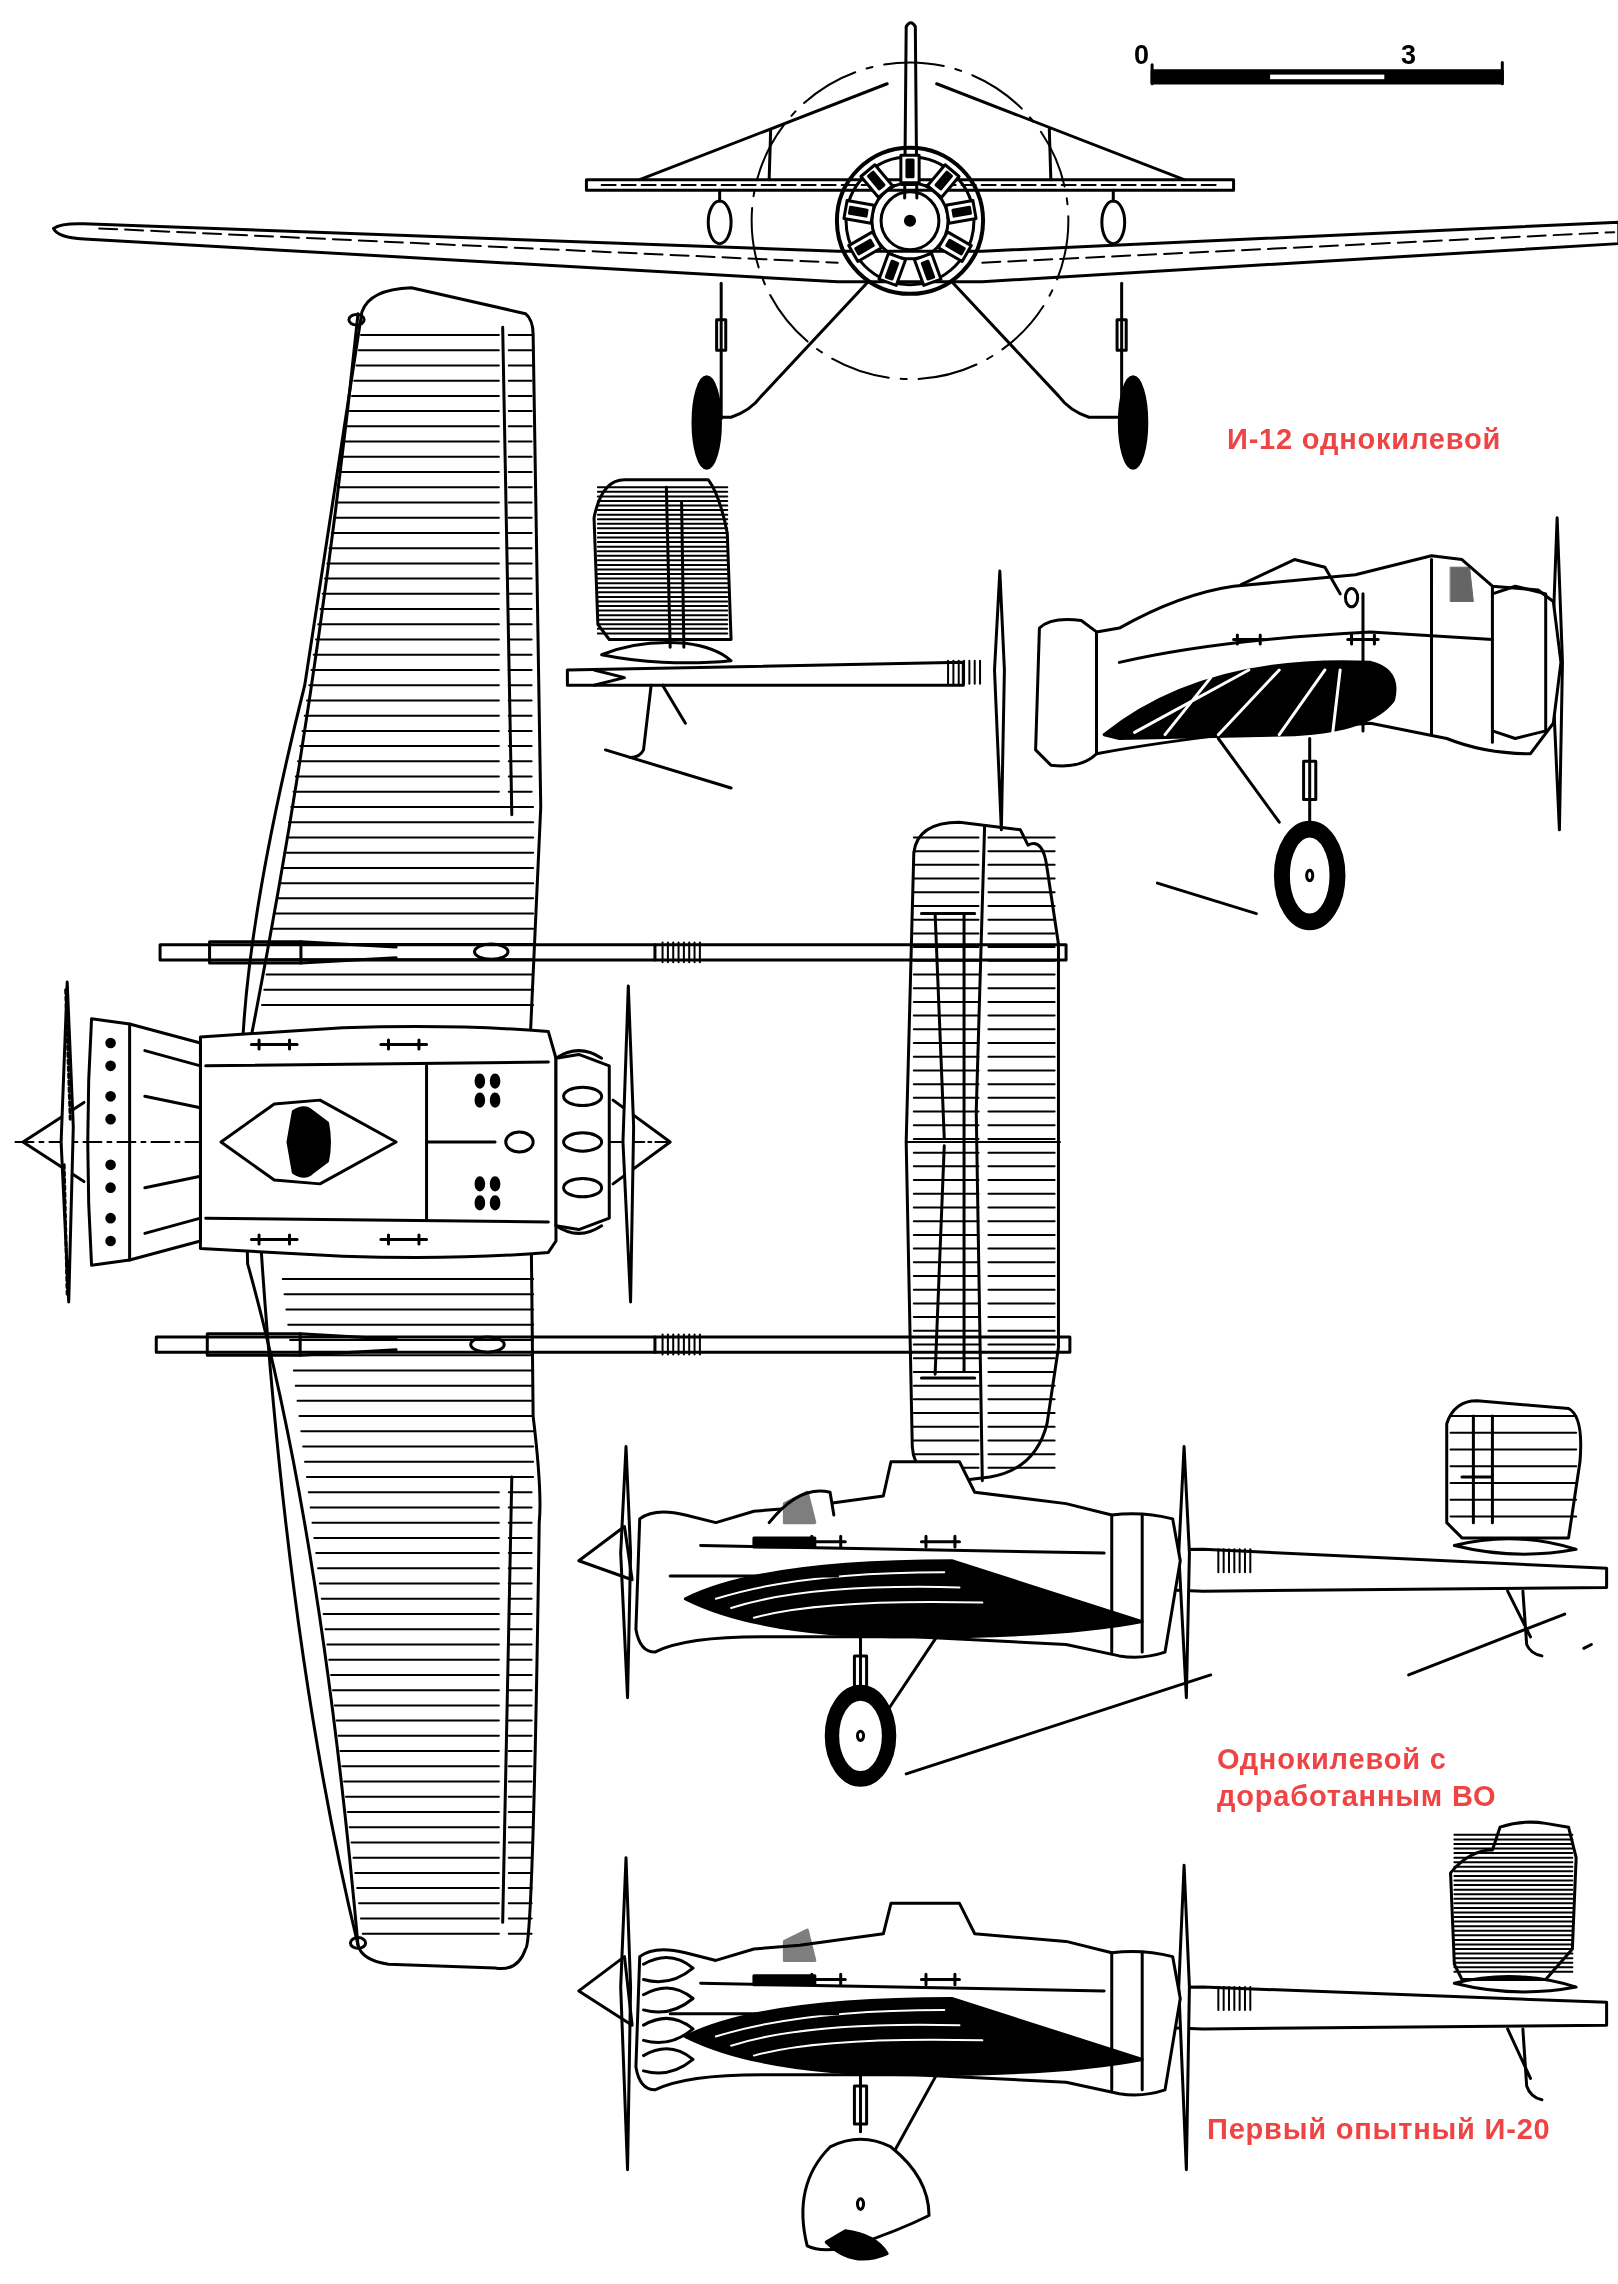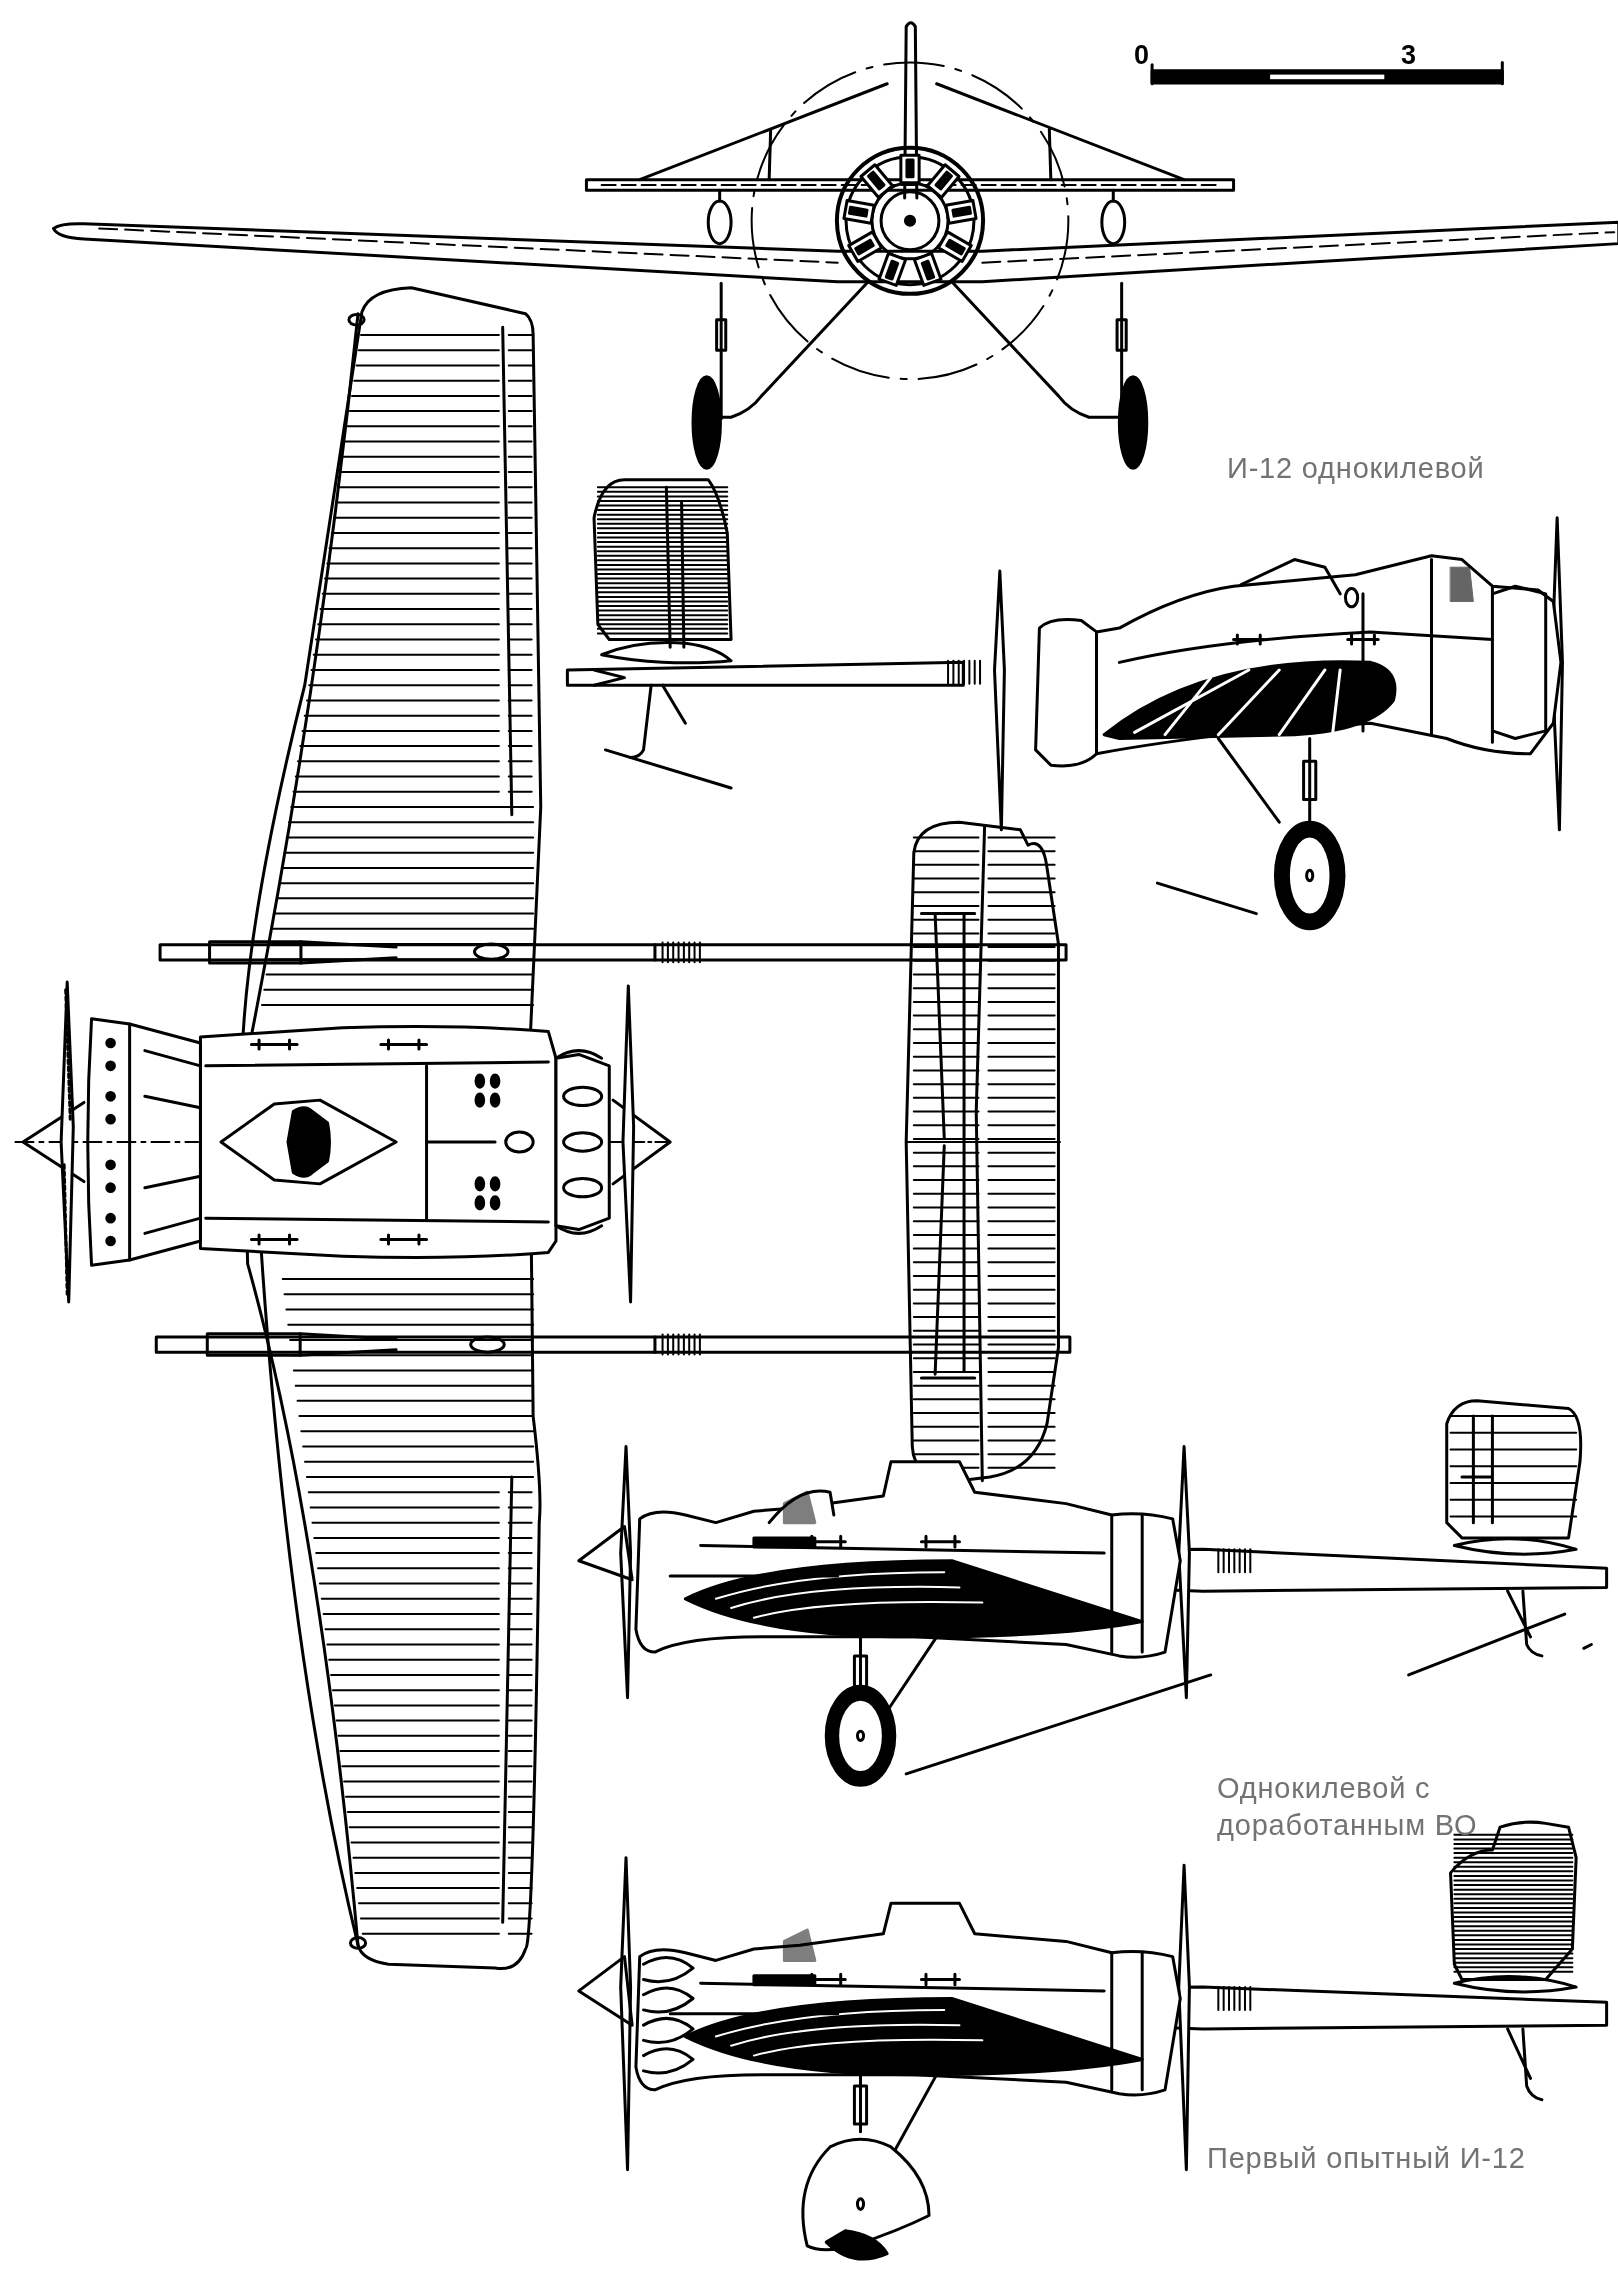--- a/index.html
+++ b/index.html
@@ -1,18 +1,18 @@
 <!DOCTYPE html>
 <html style="font-size:12px"><head>
 <meta charset="utf-8">
 <style>
   html,body{margin:0;padding:0;background:#ffffff;}
   body{width:1619px;height:2284px;position:relative;overflow:hidden;}
   #drawing{position:absolute;left:0;top:0;width:1619px;height:2284px;}
-  .lbl{position:absolute;font-family:"Liberation Sans",sans-serif;font-weight:normal;color:#737373;white-space:nowrap;letter-spacing:0.8px;margin-top:29px;}
+  .lbl{position:absolute;font-family:"Liberation Sans",sans-serif;font-weight:bold;color:#ef4444;white-space:nowrap;letter-spacing:0.8px;}
   #cap-top{left:1227px;top:423px;font-size:29px;}
   #cap-mid{left:1217px;top:1741px;font-size:29px;line-height:37px;}
   #cap-bot{left:1207px;top:2113px;font-size:29px;}
   .scale-num{position:absolute;font-family:"Liberation Sans",sans-serif;font-weight:bold;font-size:27px;color:#000;}
   #scale-0{left:1134px;top:40px;}
   #scale-3{left:1401px;top:40px;}
   svg line, svg path, svg rect, svg ellipse, svg circle, svg polygon, svg polyline{vector-effect:non-scaling-stroke;}
 </style>
 </head>
 <body>
@@ -674,14 +674,14 @@
 </svg>
 
 <div id="scale-0" class="scale-num">0</div>
 <div id="scale-3" class="scale-num">3</div>
 
 <div id="cap-top" class="lbl">И-12 однокилевой</div>
 <div id="cap-mid" class="lbl">
   <div>Однокилевой  с</div>
   <div>доработанным  ВО</div>
 </div>
-<div id="cap-bot" class="lbl">Первый опытный И-12</div>
+<div id="cap-bot" class="lbl">Первый опытный И-20</div>
 
 
 </body></html>

